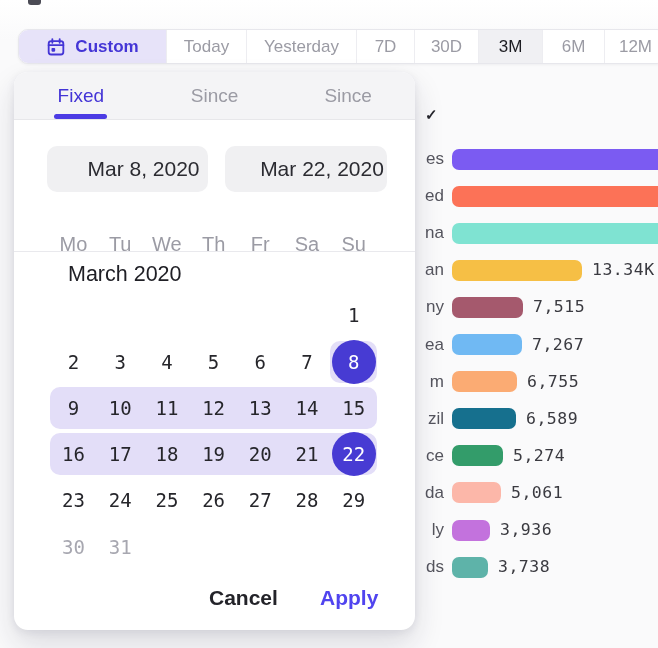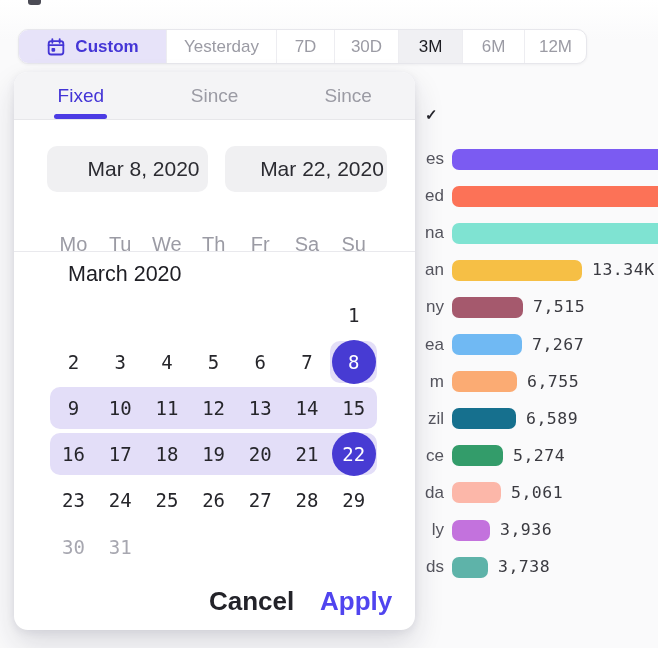--- a/index.html
+++ b/index.html
@@ -54,21 +54,21 @@
 
   .cal-row-bg { position:absolute; left:36px; width:327px; height:42px; border-radius:10px; background:#e3def8; }
   .cell-bg    { position:absolute; width:47px; height:42px; border-radius:10px; background:#e3def8; }
   .day-cell { position:absolute; width:47px; height:46px; display:flex; align-items:center; justify-content:center;
               font-family:"DejaVu Sans Mono",monospace; font-size:19px; color:#26262b; cursor:pointer; }
   .day-cell.muted { color:#a7a7b0; }
   .day-circle { position:absolute; width:44px; height:44px; border-radius:50%; background:#473bd3; color:#ffffff;
                 display:flex; align-items:center; justify-content:center;
                 font-family:"DejaVu Sans Mono",monospace; font-size:19px; cursor:pointer; }
 
-  .popup-btn { position:absolute; top:514px; font-size:26px; font-weight:600; background:none; border:none; cursor:pointer; font-family:inherit; }
+  .popup-btn { position:absolute; top:514px; font-size:21px; font-weight:600; background:none; border:none; cursor:pointer; font-family:inherit; }
   .cancel-btn { left:195px; color:#232329; }
   .apply-btn  { left:306px; color:#5044ef; }
 </style>
 </head>
 <body>
 
 <div class="stage">
 
   <div class="top-fragment"></div>
 
@@ -113,20 +113,21 @@
     <div class="seg custom" style="width:148px">
       <svg class="cal-icon" viewBox="0 0 24 24" fill="none" stroke="#4435d6" stroke-width="2.2" stroke-linecap="round">
         <rect x="3.2" y="5" width="17.6" height="16" rx="3"></rect>
         <line x1="7.6" y1="2.5" x2="7.6" y2="7"></line>
         <line x1="16.4" y1="2.5" x2="16.4" y2="7"></line>
         <line x1="3.2" y1="9.8" x2="20.8" y2="9.8"></line>
         <rect x="6.6" y="13.2" width="4.4" height="4.4" rx="1" fill="#4435d6" stroke="none"></rect>
       </svg>
       <span>Custom</span>
     </div>
+  <div class="seg" style="width: 80px;">Today</div>
       <div class="seg" style="width: 110px;">Yesterday</div>
       <div class="seg" style="width: 58px;">7D</div>
       <div class="seg" style="width: 64px;">30D</div>
       <div class="seg active" style="width: 64px;">3M</div>
       <div class="seg" style="width: 62px;">6M</div>
       <div class="seg" style="width: 61px;">12M</div>
     </div>
 
   <div class="popup">
     <div class="tabbar" id="tabbar">

